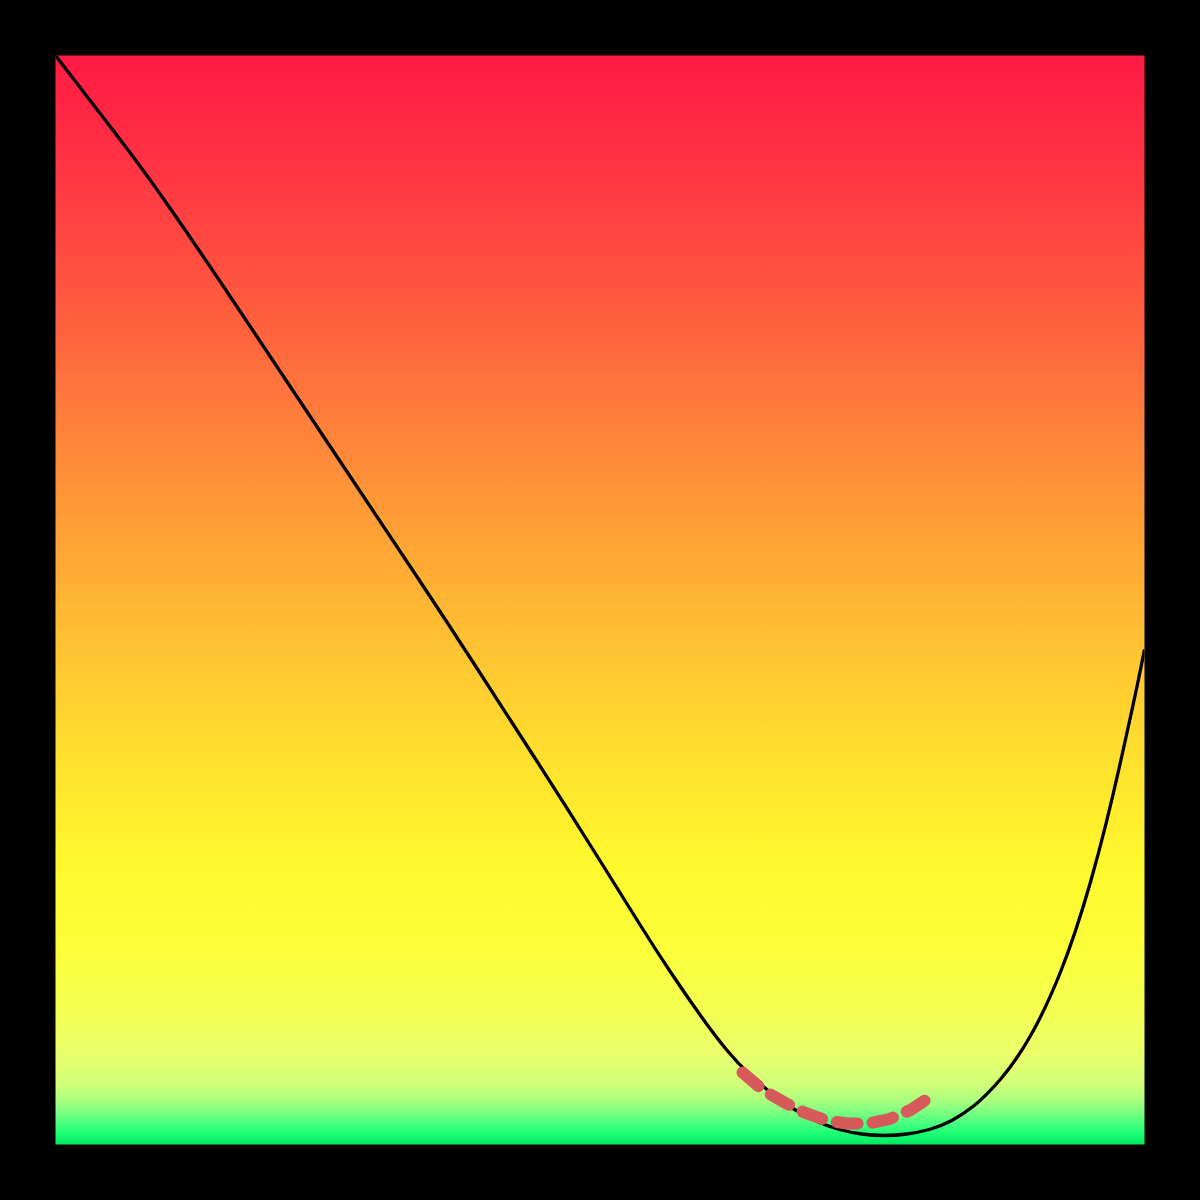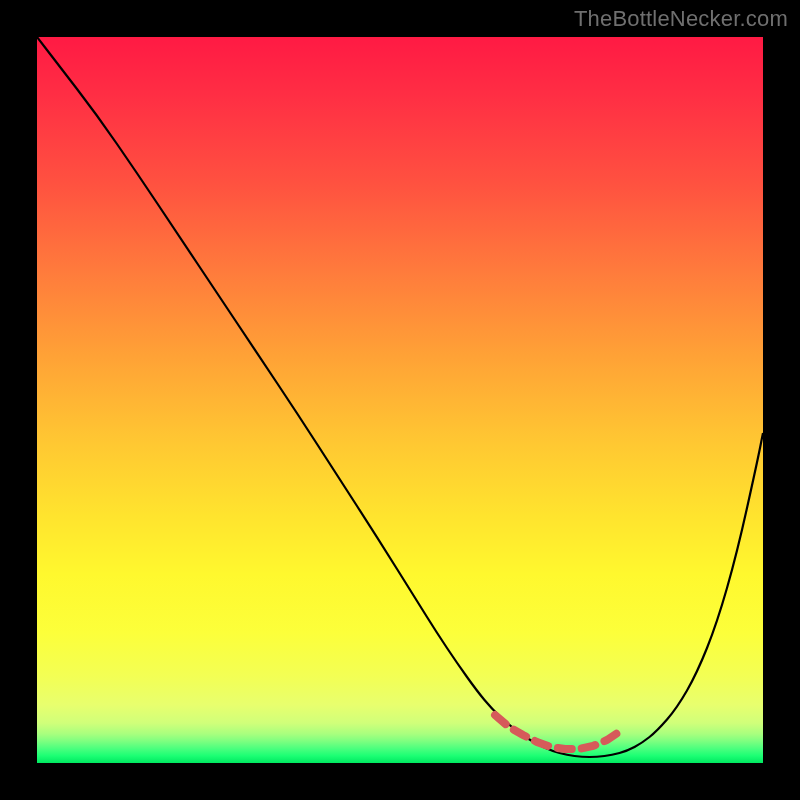--- a/index.html
+++ b/index.html
@@ -69,15 +69,14 @@
 
 <div class="frame">
 
   <div class="plot"></div>
 
   <svg class="curve-svg" viewBox="0 0 726 726" preserveAspectRatio="none">
     <path fill="none" stroke="#000" stroke-width="2.2" d="M0.0 0.0 Q0.0 0.0 10.0 13.0 Q20.0 26.0 40.0 52.0 Q60.0 78.0 80.0 107.0 Q100.0 136.0 120.0 166.0 Q140.0 196.0 160.0 226.0 Q180.0 256.0 200.0 286.0 Q220.0 316.0 240.0 346.0 Q260.0 376.0 280.0 407.0 Q300.0 438.0 320.0 469.0 Q340.0 500.0 360.0 532.0 Q380.0 564.0 390.0 580.0 Q400.0 596.0 410.0 611.0 Q420.0 626.0 430.0 640.0 Q440.0 654.0 447.5 663.0 Q455.0 672.0 462.5 679.0 Q470.0 686.0 477.5 692.0 Q485.0 698.0 492.5 702.5 Q500.0 707.0 507.5 710.5 Q515.0 714.0 522.5 716.0 Q530.0 718.0 537.5 719.0 Q545.0 720.0 552.5 720.0 Q560.0 720.0 567.5 719.0 Q575.0 718.0 582.5 716.0 Q590.0 714.0 597.5 710.0 Q605.0 706.0 612.5 700.0 Q620.0 694.0 630.0 682.5 Q640.0 671.0 650.0 653.5 Q660.0 636.0 670.0 611.0 Q680.0 586.0 690.0 551.0 Q700.0 516.0 710.0 471.0 Q720.0 426.0 723.0 411.0 T726.0 396.0"></path>
     <path fill="none" stroke="#d65a5a" stroke-width="8" stroke-linecap="round" stroke-dasharray="14 10" d="M458.0 678.0 L472.0 690.0 L486.0 698.0 L500.0 705.0 L514.0 710.0 L528.0 712.0 L542.0 712.0 L556.0 709.0 L570.0 703.0 L582.0 695.0"></path>
   </svg>
 
-  <div class="watermark">TheBottleNecker.com</div>
 
 </div>
 
 </body></html>

